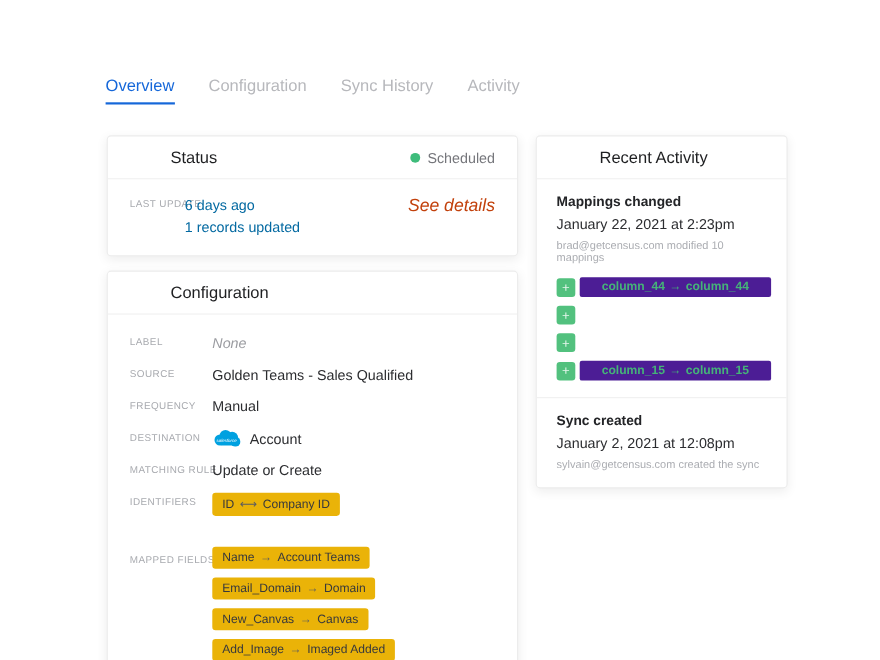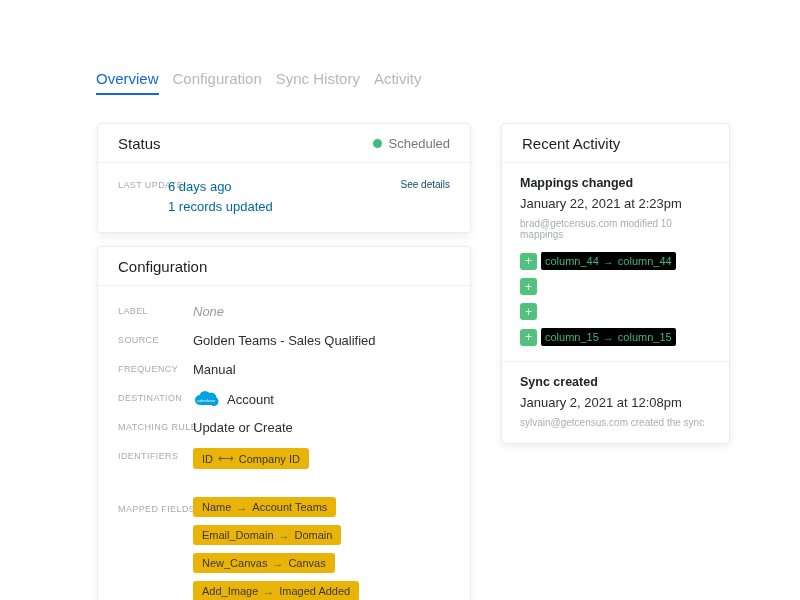--- a/index.html
+++ b/index.html
@@ -8,56 +8,56 @@
     font-family:"Liberation Sans", sans-serif;
     background:#ffffff;
     color:#2e2f32;
     position:relative;
     overflow:hidden;
   }
 
   
   .tabs {
     position:absolute; left:96px; top:70px;
-    display:flex; gap:14px;
+    display:flex; gap:31px;
     font-size:15px;
   }
   .tab { color:#b7b8bc; padding-bottom:6px; cursor:pointer; }
   .tab.active { color:#1567d9; border-bottom:2px solid #1567d9; }
 
   
   .card {
     background:#fff;
     border:1px solid #ececec;
     border-radius:4px;
     box-shadow:0 3px 10px rgba(0,0,0,0.07);
   }
   .card-header {
     display:flex; align-items:center; justify-content:space-between;
     padding:11px 20px 10px;
     border-bottom:1px solid #f0f0f0;
   }
-  .card-title { font-size:15px; color:#1e1f21; }
+  .card-title { font-size:15px; color:#1e1f21;margin-left:37px; }
 
   
   .left-col { position:absolute; left:97px; top:123px; width:374px; }
 
   
   .status-badge { display:flex; align-items:center; gap:7px; }
   .status-dot { width:9px; height:9px; border-radius:50%; background:#3ebc7b; }
   .status-badge-label { font-size:13px; color:#75767b; }
 
   .status-body { display:flex; align-items:flex-start; padding:14px 20px 16px; }
   .field-label {
     font-size:9px; letter-spacing:0.4px; color:#a8aaaf;
     white-space:nowrap; padding-top:3px;
   }
   .status-body .field-label { width:50px; flex:none; }
   .status-value { font-size:13px; color:#0369a1; line-height:1.5; }
-  .link { font-size:10px; color:#0c4a6e; cursor:pointer; text-decoration:none; white-space:nowrap; }
+  .link { font-size:16px; color:#c2410c; cursor:pointer; text-decoration:none; white-space:nowrap;font-style:italic; }
   .status-body .link { margin-left:auto; padding-top:2px; }
 
   
   .config-card { margin-top:13px; }
   .config-body { padding:17px 20px 26px; }
   .cfg-row { display:flex; align-items:flex-start; margin-bottom:10px; min-height:19px; }
   .cfg-row:last-child { margin-bottom:0; }
   .cfg-row .field-label { width:75px; flex:none; }
   .cfg-value { font-size:13px; color:#2c2d30; padding-top:1px; }
   .cfg-value.muted { color:#9b9ca1; font-style:italic; }
@@ -69,39 +69,40 @@
     display:inline-flex; align-items:flex-end;
     background:#eab308; border-radius:3px;
     padding:4px 9px; font-size:11px; color:#38393c;
     white-space:nowrap;
   }
   .pill .arr { color:#5b5c60; margin:0 5px; font-size:11px; }
 
   .mapped-wrap { display:flex; flex-wrap:wrap; gap:8px 11px; align-items:center; width:259px; }
 
   
-  .right-col { position:absolute; left:501px; top:123px; width:229px; }
+  .right-col { position:absolute; left:487px; top:123px; width:229px; }
   .activity-section { padding:13px 18px 15px; }
   .activity-divider { border-top:1px solid #f0f0f0; }
   .event-title { font-size:12.5px; font-weight:bold; color:#232427; }
   .event-date { font-size:13px; color:#2c2d30; margin-top:6px; }
   .event-meta { font-size:10px; color:#abadb2; margin-top:7px; }
 
   .mapping-list { margin-top:12px; display:flex; flex-direction:column; gap:8px; }
   .mapping-chip { display:flex; align-items:center; gap:4px; }
   .chip-plus {
     width:17px; height:17px; flex:none;
     background:#52c17e; border-radius:3px;
     display:flex; align-items:center; justify-content:center;
     color:rgba(255,255,255,0.85); font-size:12px; line-height:1;
   }
   .chip-label {
-    background:#000000; color:#45b378;
-    font-size:11px; padding:3px 4px; border-radius:2px;
+    background:#4c1d95; color:#45b378;
+    font-size:11px; padding:3px 20px; border-radius:2px;
     white-space:nowrap;
+    font-weight:bold;
   }
   .chip-label .arr { margin:0 4px; }
 </style>
 </head>
 <body>
 
 <nav class="tabs">
   <div class="tab active">Overview</div>
   <div class="tab">Configuration</div>
   <div class="tab">Sync History</div>

